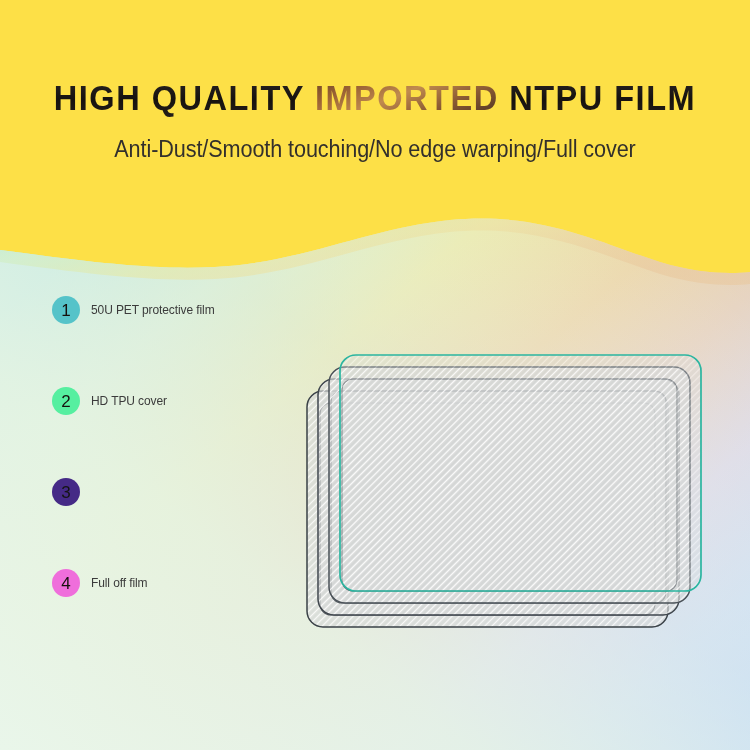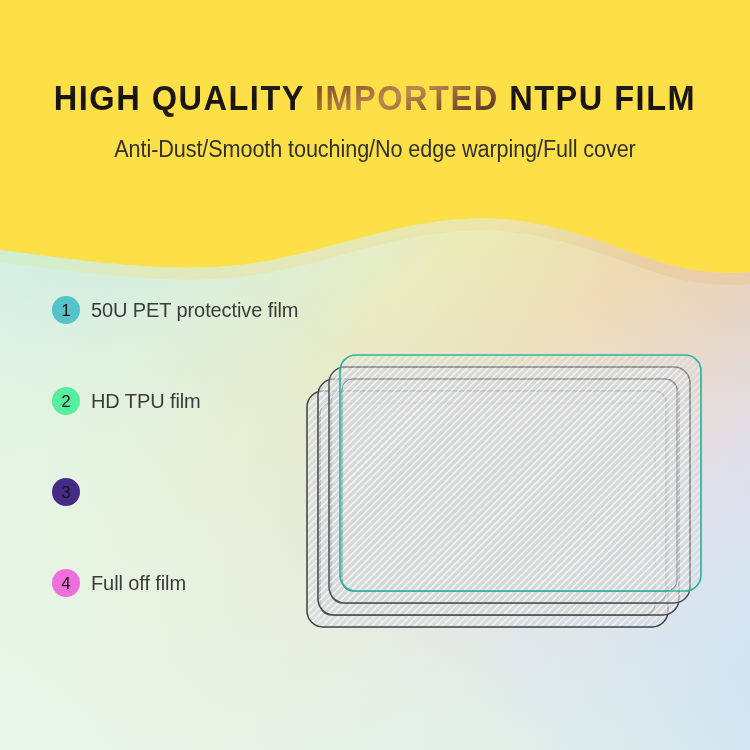--- a/index.html
+++ b/index.html
@@ -136,21 +136,21 @@
     line-height: 1;
   }
   .badge-1 { background: #55c3c9; }
   .badge-2 { background: #56efa0; }
   .badge-3 { background: #452a86; color: #141414; }
   .badge-4 { background: #ef6edb; }
 
   .legend-label {
     margin-left: 11px;
     font-family: "Liberation Sans", sans-serif;
-    font-size: 20px;
+    font-size: 12px;
     color: #3b3b3b;
     white-space: nowrap;
     letter-spacing: -0.1px;
   }
 </style>
 </head>
 <body>
 
 <div id="page">
 
@@ -250,21 +250,21 @@
 
   <div class="legend">
 
     <div class="legend-item">
       <div class="badge badge-1">1</div>
       <div class="legend-label">50U PET protective film</div>
     </div>
 
     <div class="legend-item">
       <div class="badge badge-2">2</div>
-      <div class="legend-label">HD TPU film</div>
+      <div class="legend-label">HD TPU cover</div>
     </div>
 
     <div class="legend-item">
       <div class="badge badge-3">3</div>
     </div>
 
     <div class="legend-item">
       <div class="badge badge-4">4</div>
       <div class="legend-label">Full off film</div>
     </div>

